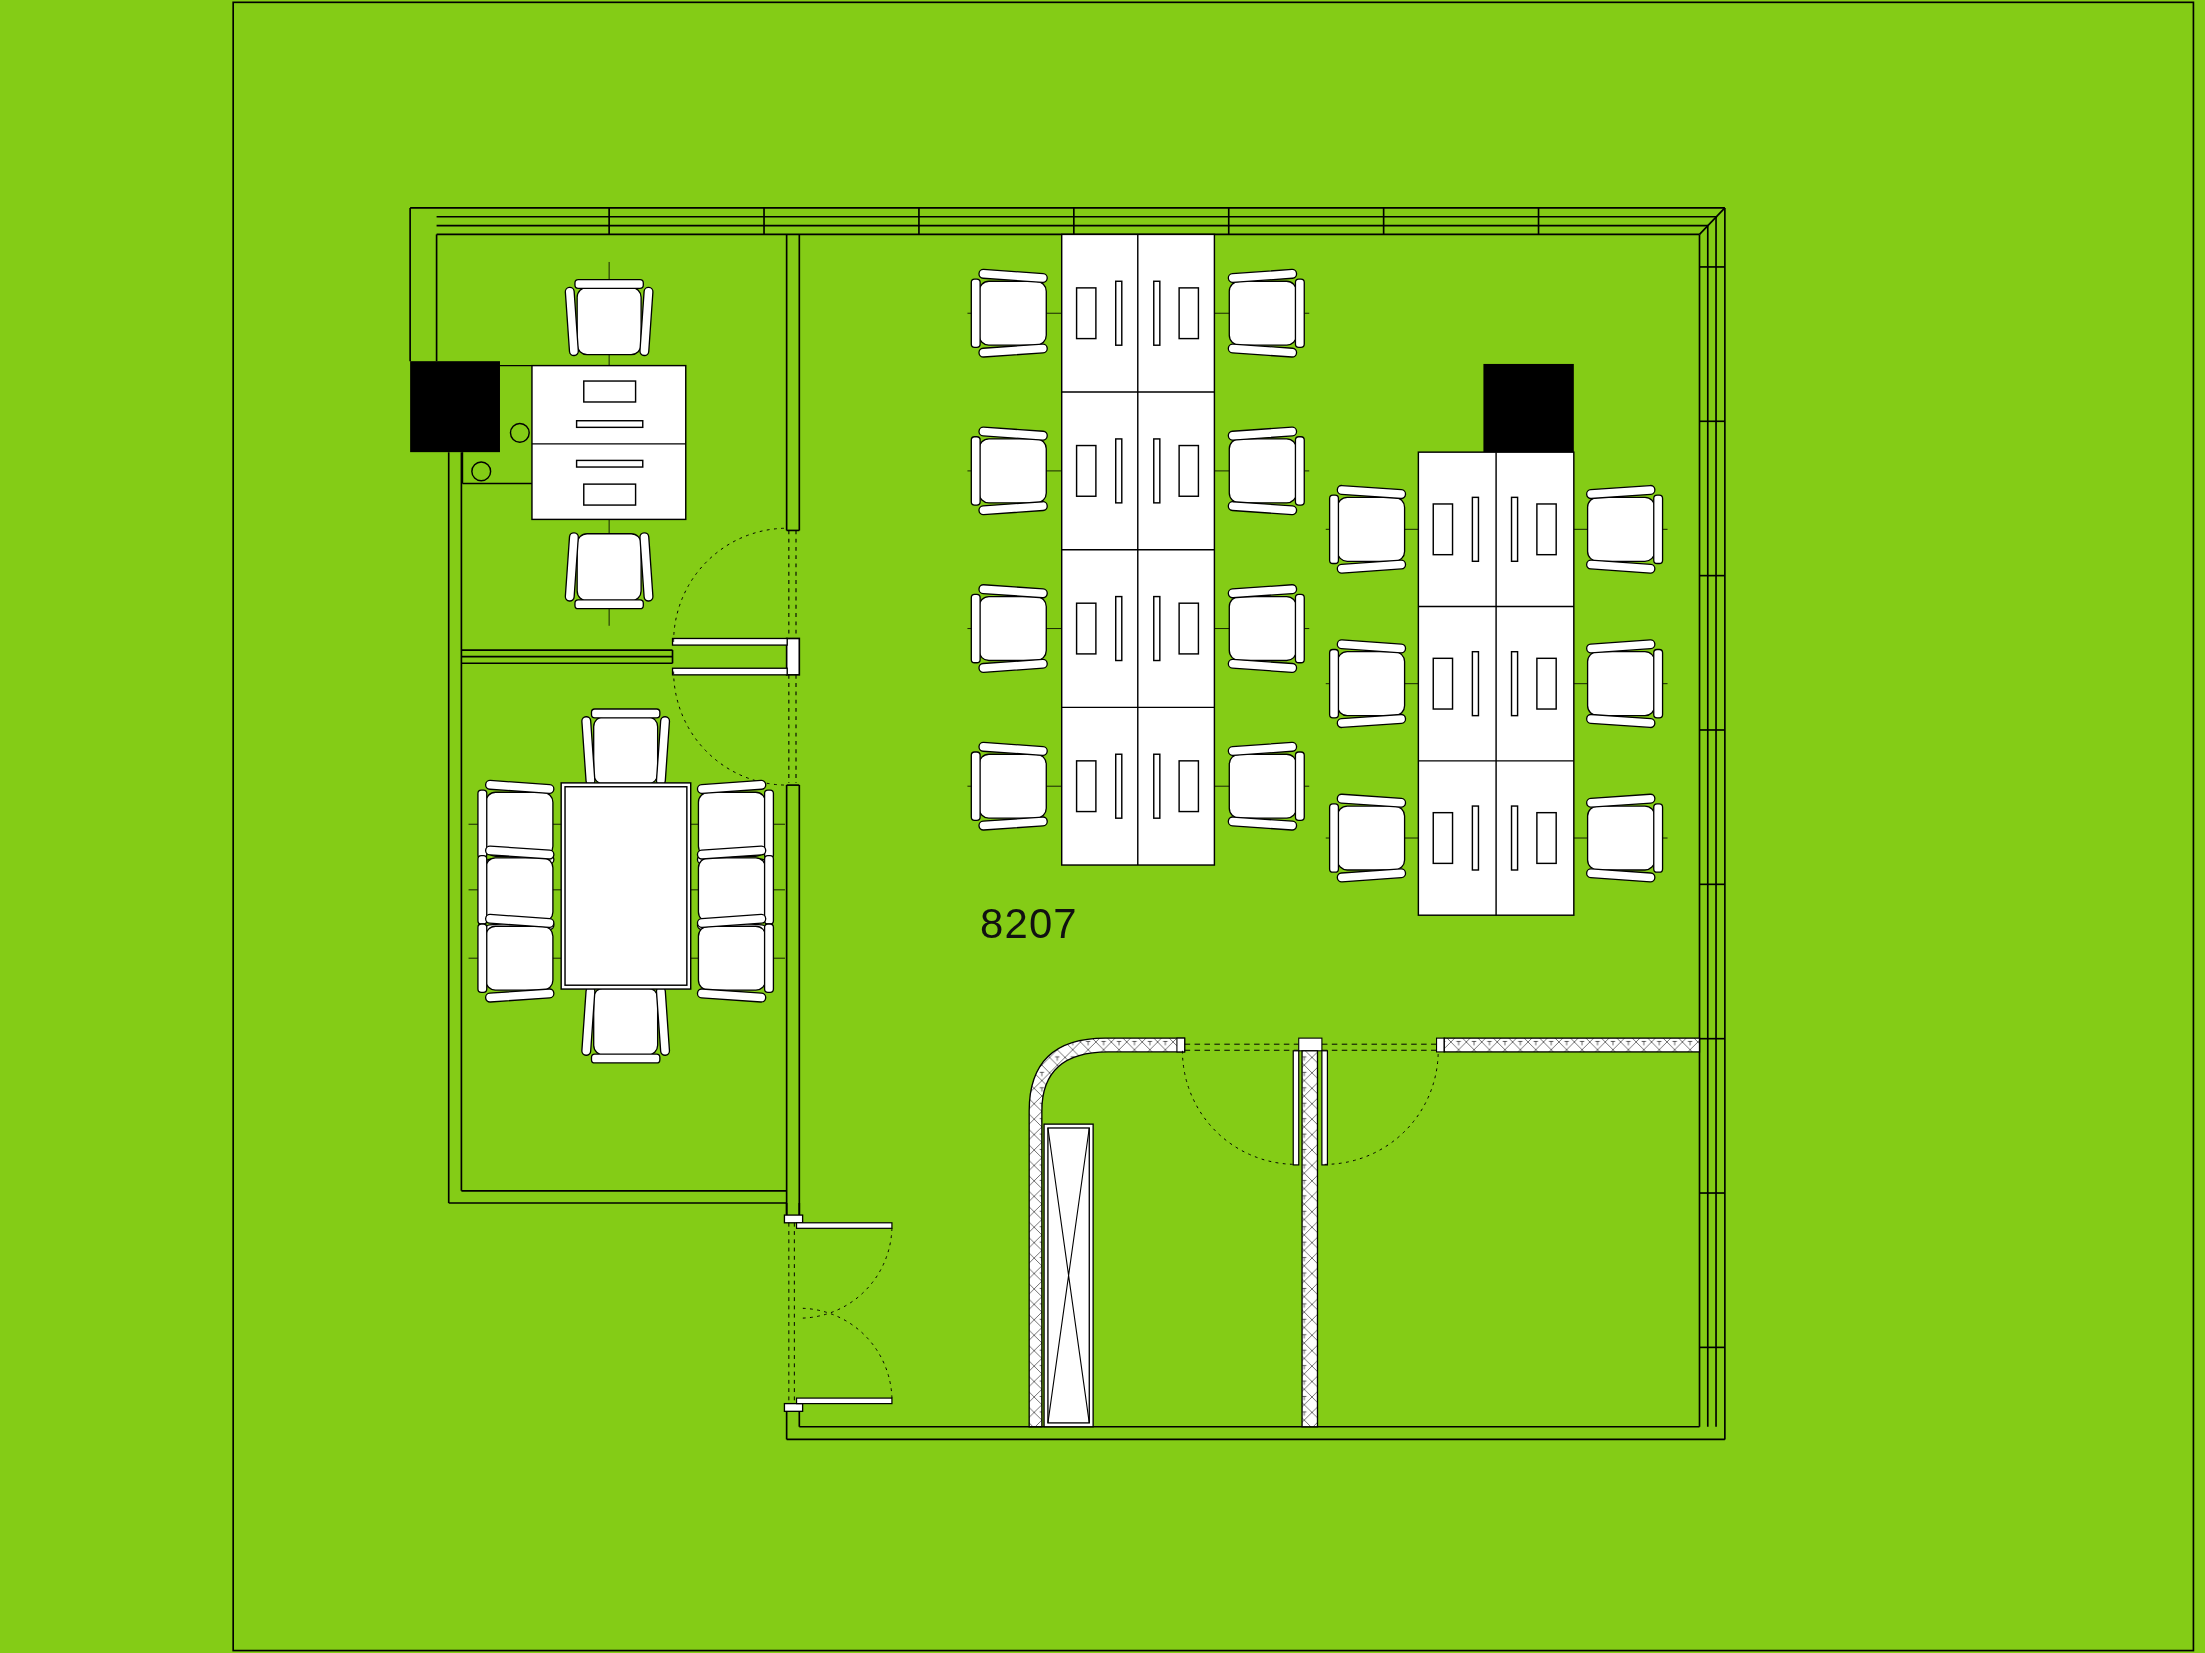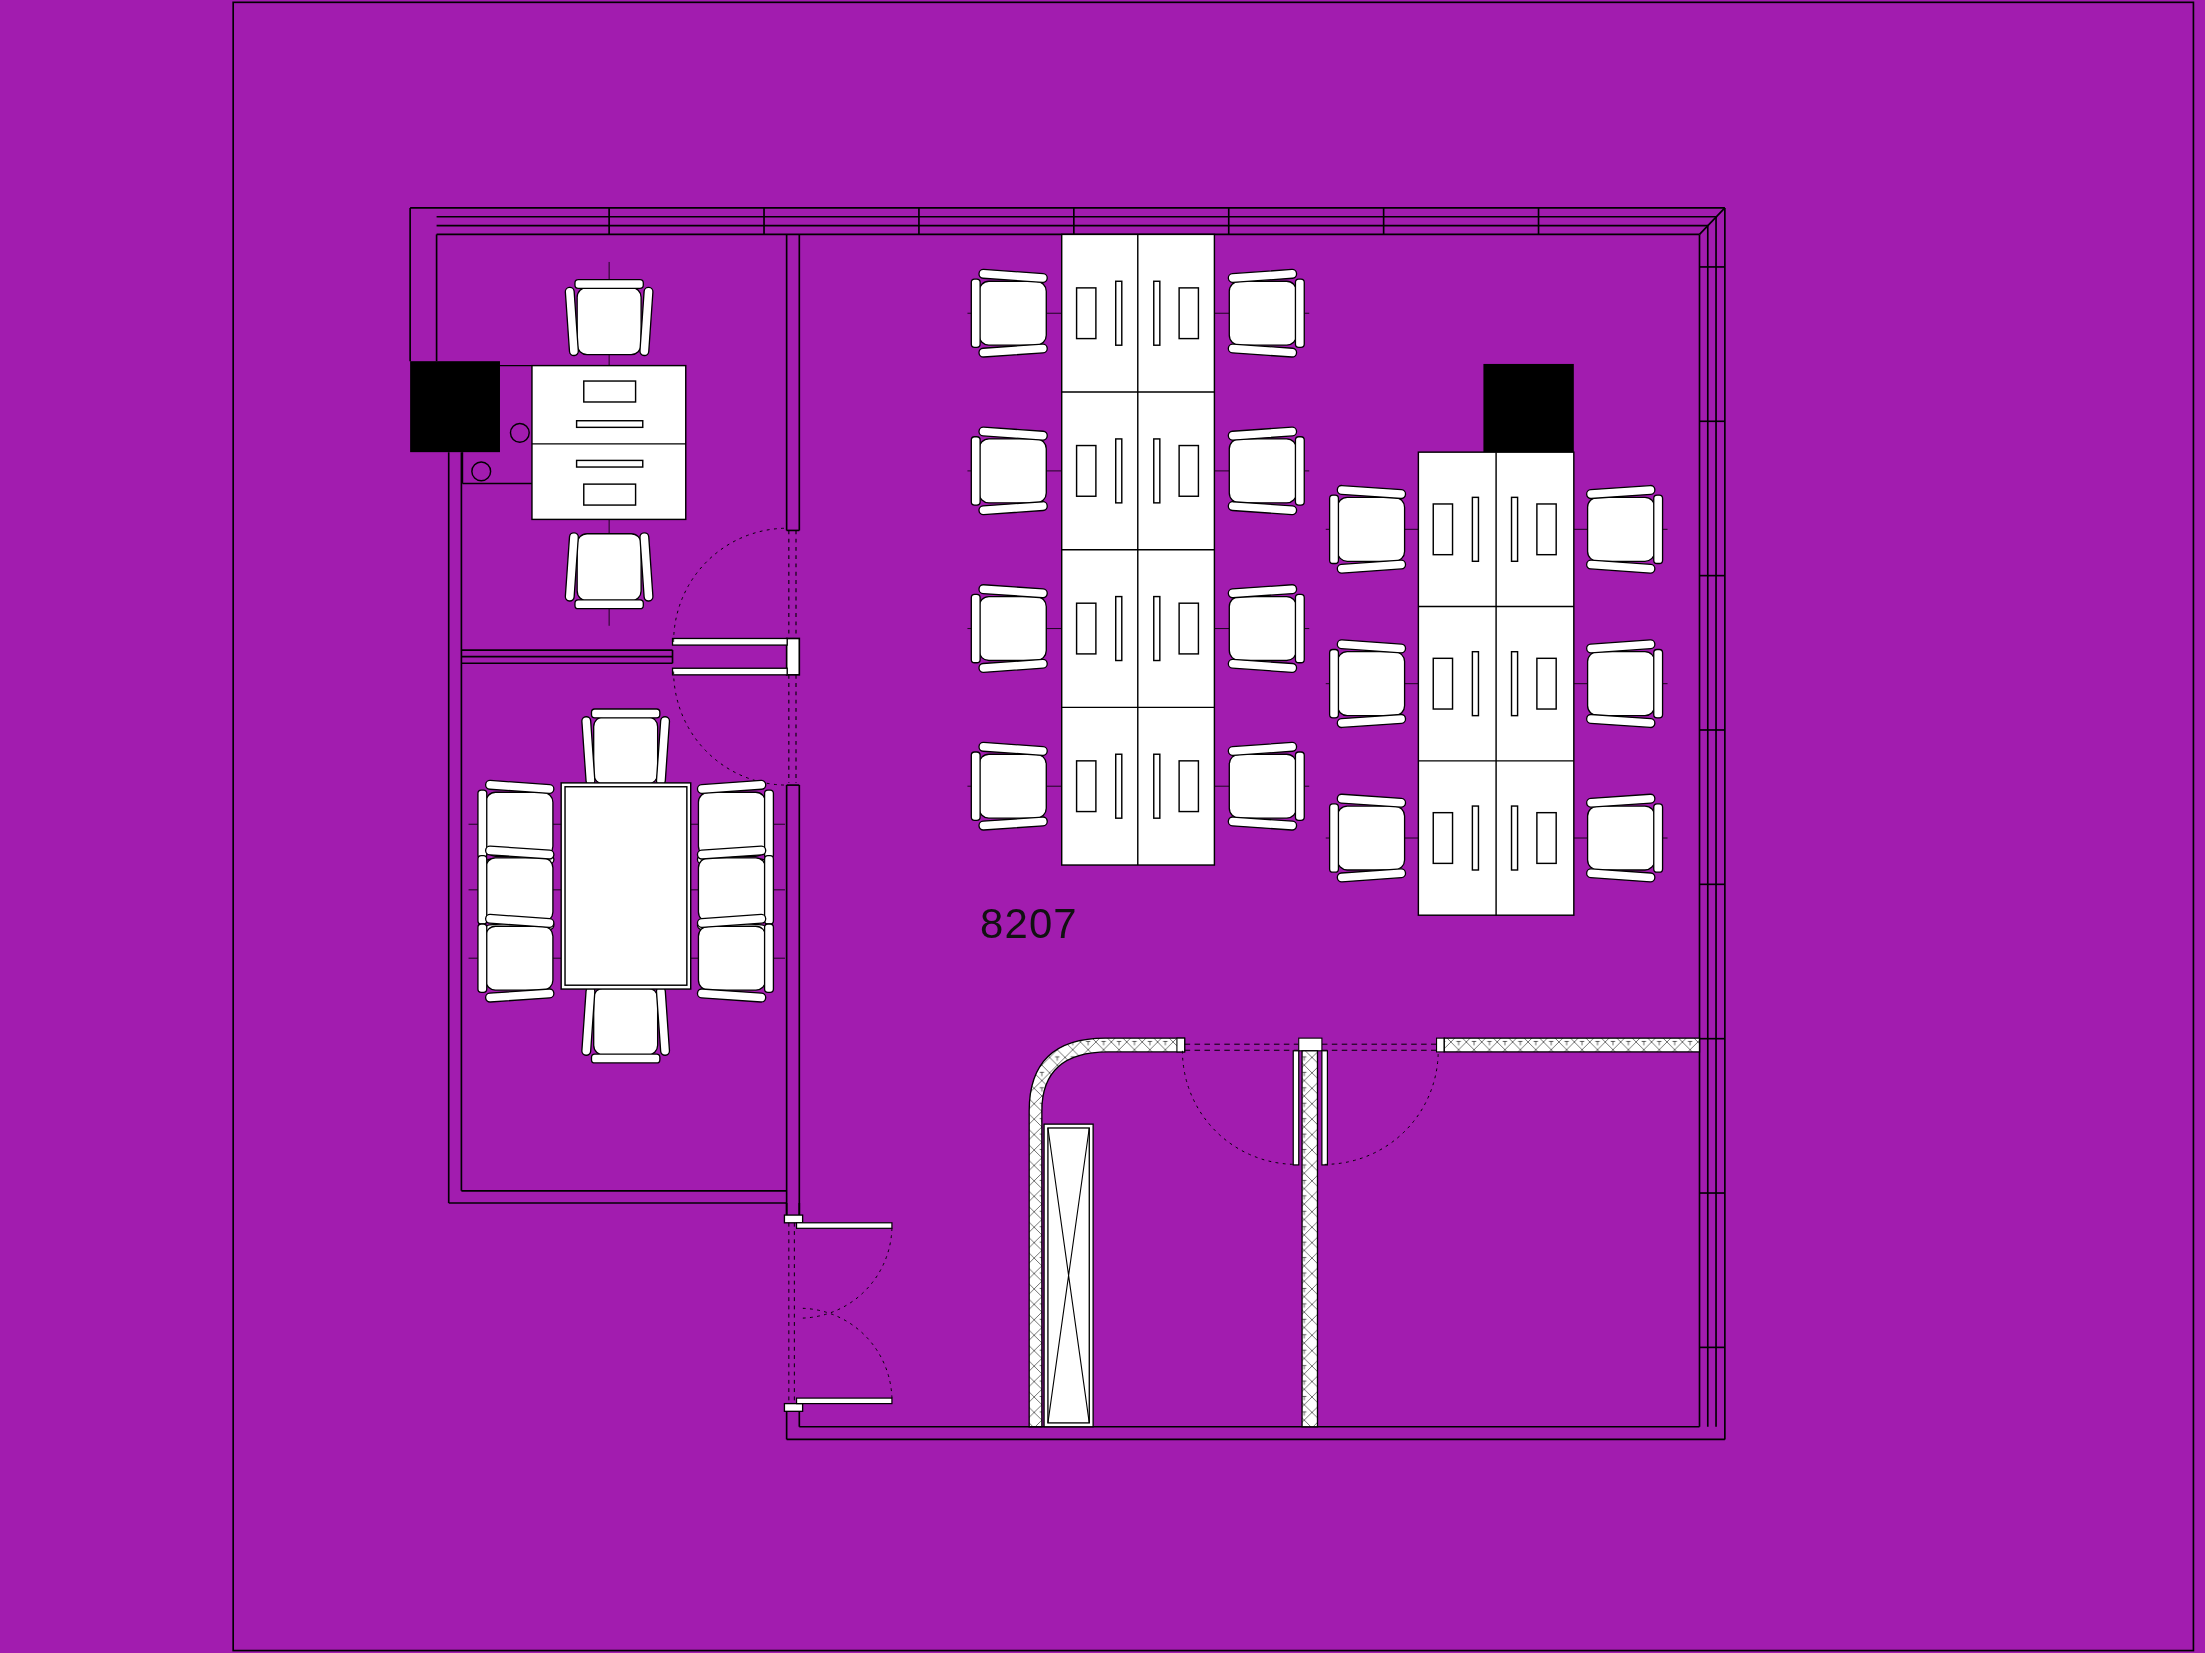--- a/index.html
+++ b/index.html
@@ -1,16 +1,16 @@
 <!DOCTYPE html>
 <html style="font-size:8.8px"><head>
 <meta charset="utf-8">
 <style>
   html,body{margin:0;padding:0;background:#ffffff;}
-  .sheet{position:relative;width:2205px;height:1654px;background:#a21caf;
+  .sheet{position:relative;width:2205px;height:1654px;background:#84cc16;
          font-family:"Liberation Sans",sans-serif;}
   svg{display:block;}
   text.room-label{font-family:"Liberation Sans","DejaVu Sans",sans-serif;
                   font-size:76px;fill:#111;letter-spacing:2px;}
 </style>
 </head>
 <body>
 
 <div class="sheet">
 <svg width="2205" height="1654" viewBox="0 0 4000 3000">

